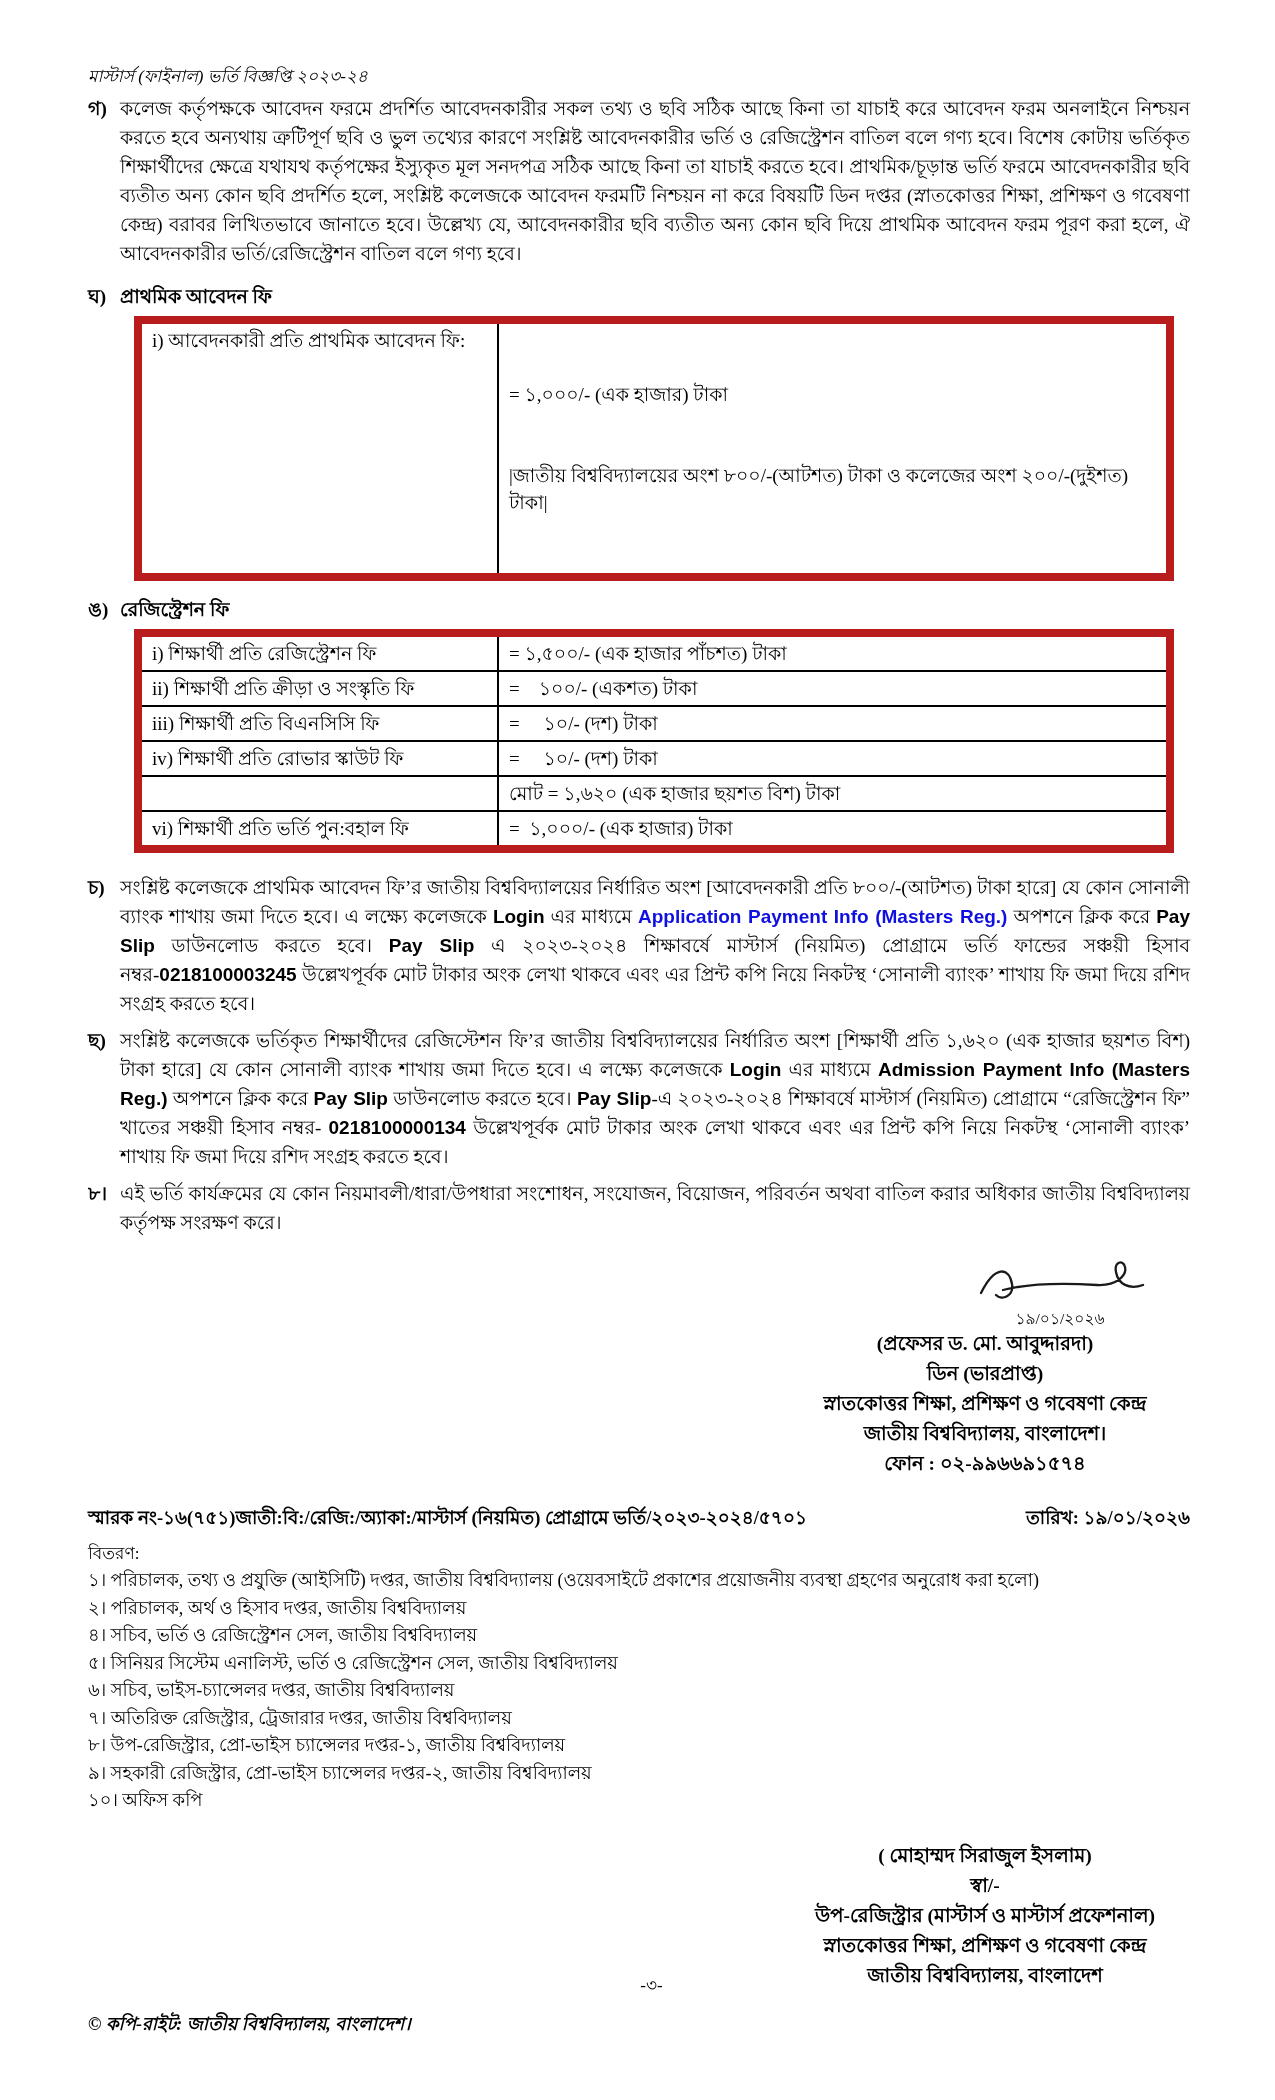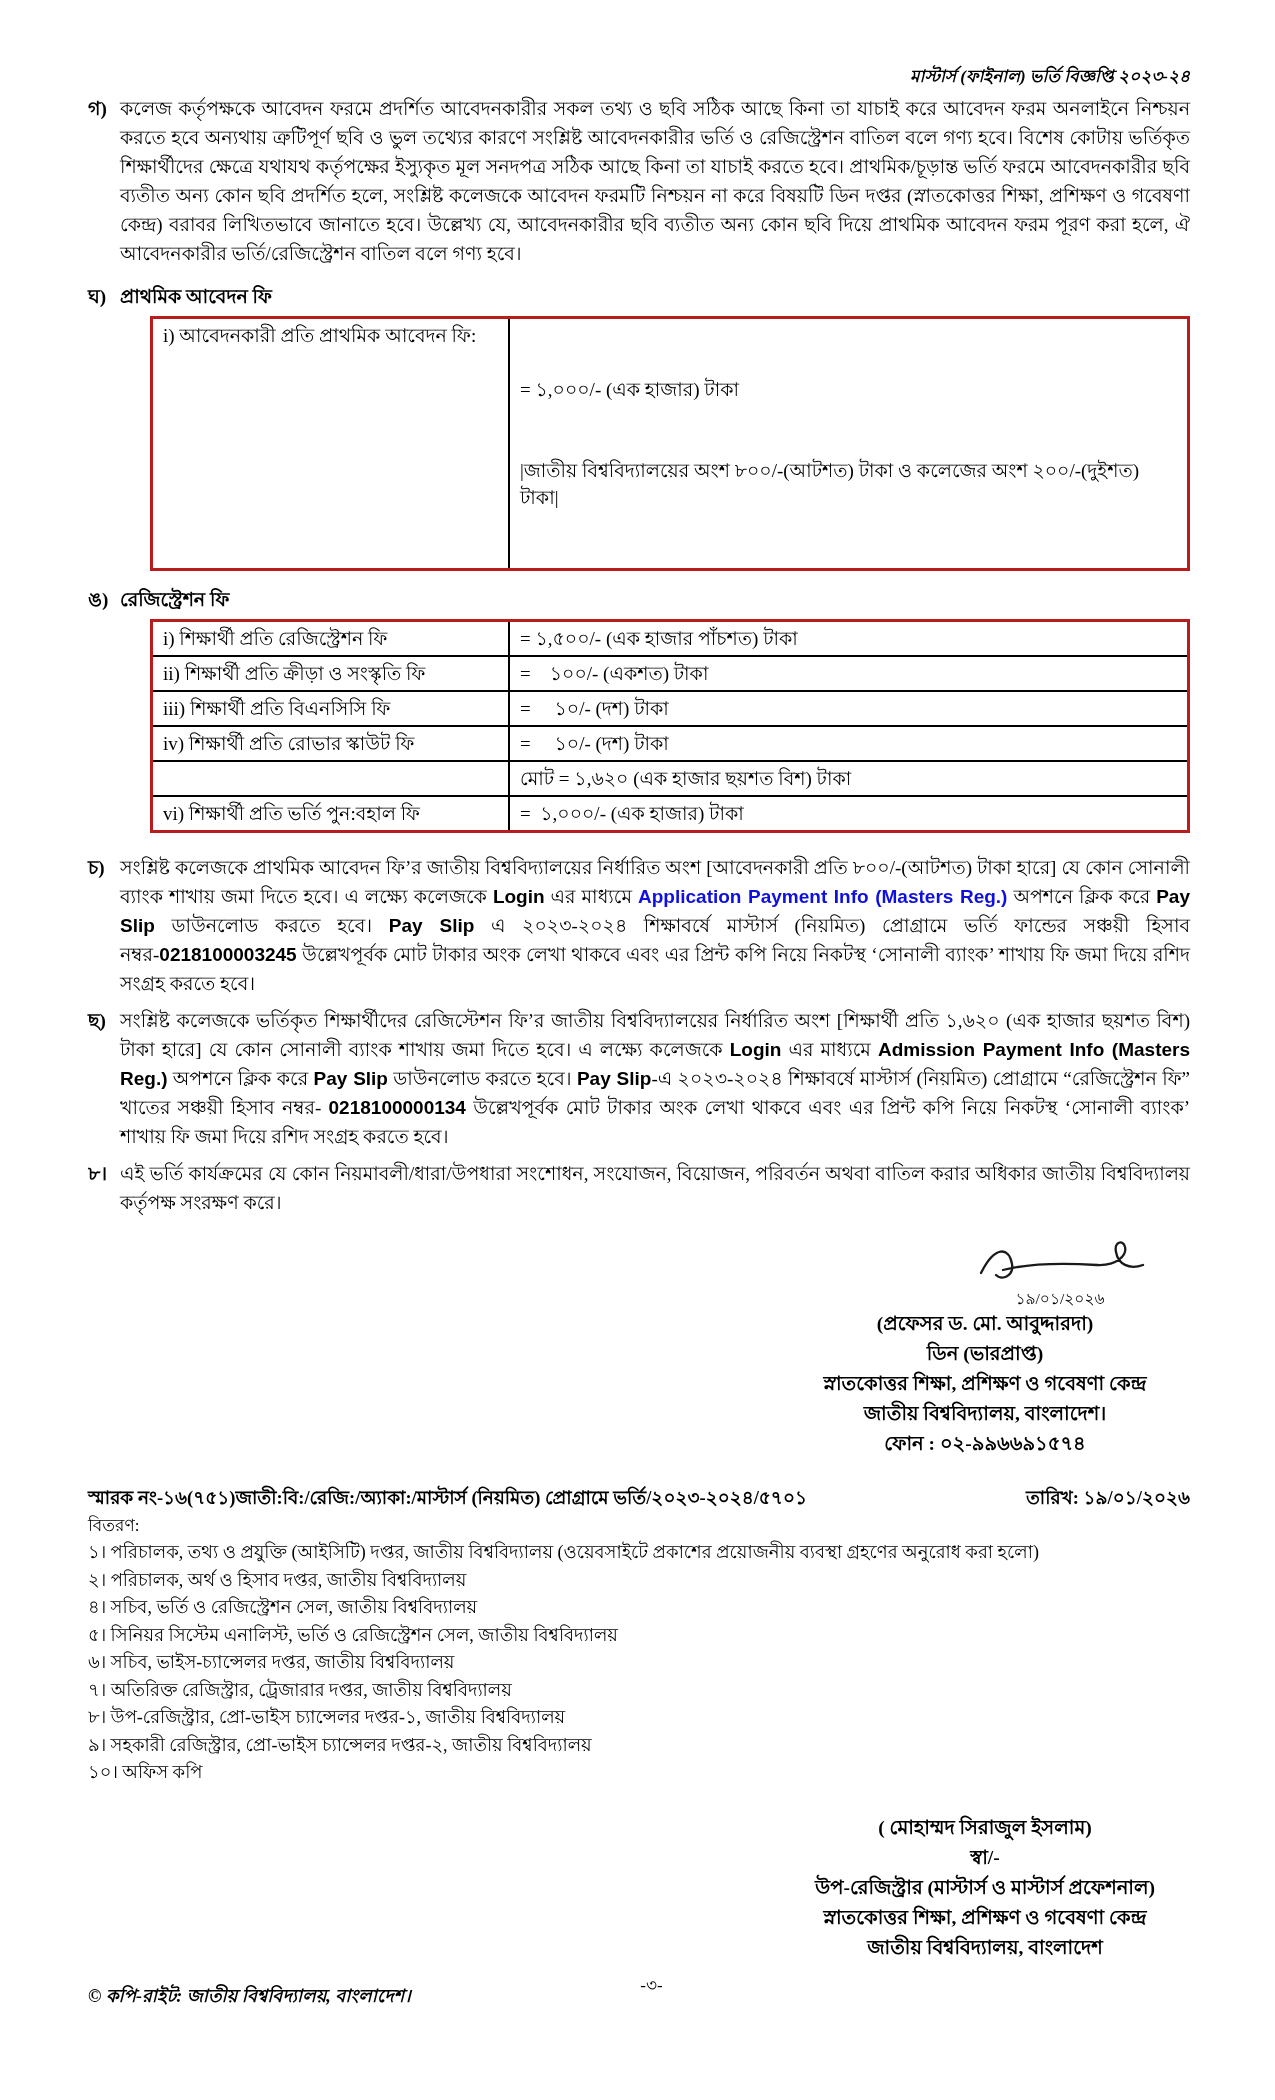--- a/index.html
+++ b/index.html
@@ -6,37 +6,37 @@
   html,body{ margin:0; padding:0; background:#fff; }
   body{
     width:1275px; height:2100px; overflow:hidden;
     font-family:"Liberation Serif","DejaVu Serif",serif;
     color:var(--ink); box-sizing:border-box;
   }
   .page{ position:relative; width:1275px; height:2100px; }
   .content{ padding:66px 85px 0 88px; }
 
   .header-right{
-    text-align:right; font-weight:bold; font-style:italic;
+    text-align:left; font-weight:normal; font-style:italic;
     font-size:17px; line-height:22px;
   }
 
   .para{ display:flex; font-size:19px; line-height:29px; text-align:justify; }
   .plabel{ flex:0 0 32px; font-weight:bold; }
   .ptext{ flex:1; }
 
   .heading{ display:flex; font-size:19px; line-height:29px; font-weight:bold; }
 
   .mt6{margin-top:6px}.mt8{margin-top:8px}
   .mt14{margin-top:14px}.mt20{margin-top:20px}.mt26{margin-top:26px}
 
   table.fee{
-    border-collapse:collapse; margin-left:62px; margin-top:5px;
+    border-collapse:collapse; margin-left:46px; margin-top:5px;
     width:1040px; font-size:19px; line-height:27px;
-    border:3px solid #b91c1c; table-layout:fixed;
+    border:8px solid #b91c1c; table-layout:fixed;
   }
   table.fee td{ border:2px solid #000; padding:3px 10px; vertical-align:top; }
   td.lbl{ width:335px; }
   td.val{ white-space:pre-wrap; }
   tr.nb-b td{ border-bottom:none; }
   tr.nb-t td{ border-top:none; }
 
   .r-b{ font-weight:bold; font-family:"Liberation Sans","DejaVu Sans",sans-serif; }
   .r-link{ font-weight:bold; color:var(--link); font-family:"Liberation Sans","DejaVu Sans",sans-serif; }
   .r-i{ font-style:italic; }
@@ -46,21 +46,21 @@
     text-align:center; font-size:19.5px; line-height:30px; font-weight:bold;
   }
   .sig-img{ display:block; margin:0 40px 0 auto; }
   .sig-date{ font-weight:normal; font-size:15.5px; line-height:20px; text-align:center; padding-left:150px; }
   .email{ font-family:"Liberation Sans","DejaVu Sans",sans-serif; }
 
   .memo-row{
     display:flex; justify-content:space-between; margin-top:26px;
     font-size:18.5px; font-weight:bold; line-height:26px;
   }
-  .dist-title{ font-size:17px; line-height:26px; margin-top:2px; }
+  .dist-title{ font-size:17px; line-height:26px; margin-top:10px; }
   .dist-item{ font-size:18px; line-height:27.5px; }
 
   .copyright{
     margin-top:20px; font-size:18px; font-weight:bold; font-style:italic; line-height:26px;
   }
   .pagenum{
     position:absolute; top:1972px; left:0; width:1275px;
     text-align:center; font-size:17px; padding-left:28px; box-sizing:border-box;
   }
 </style>

